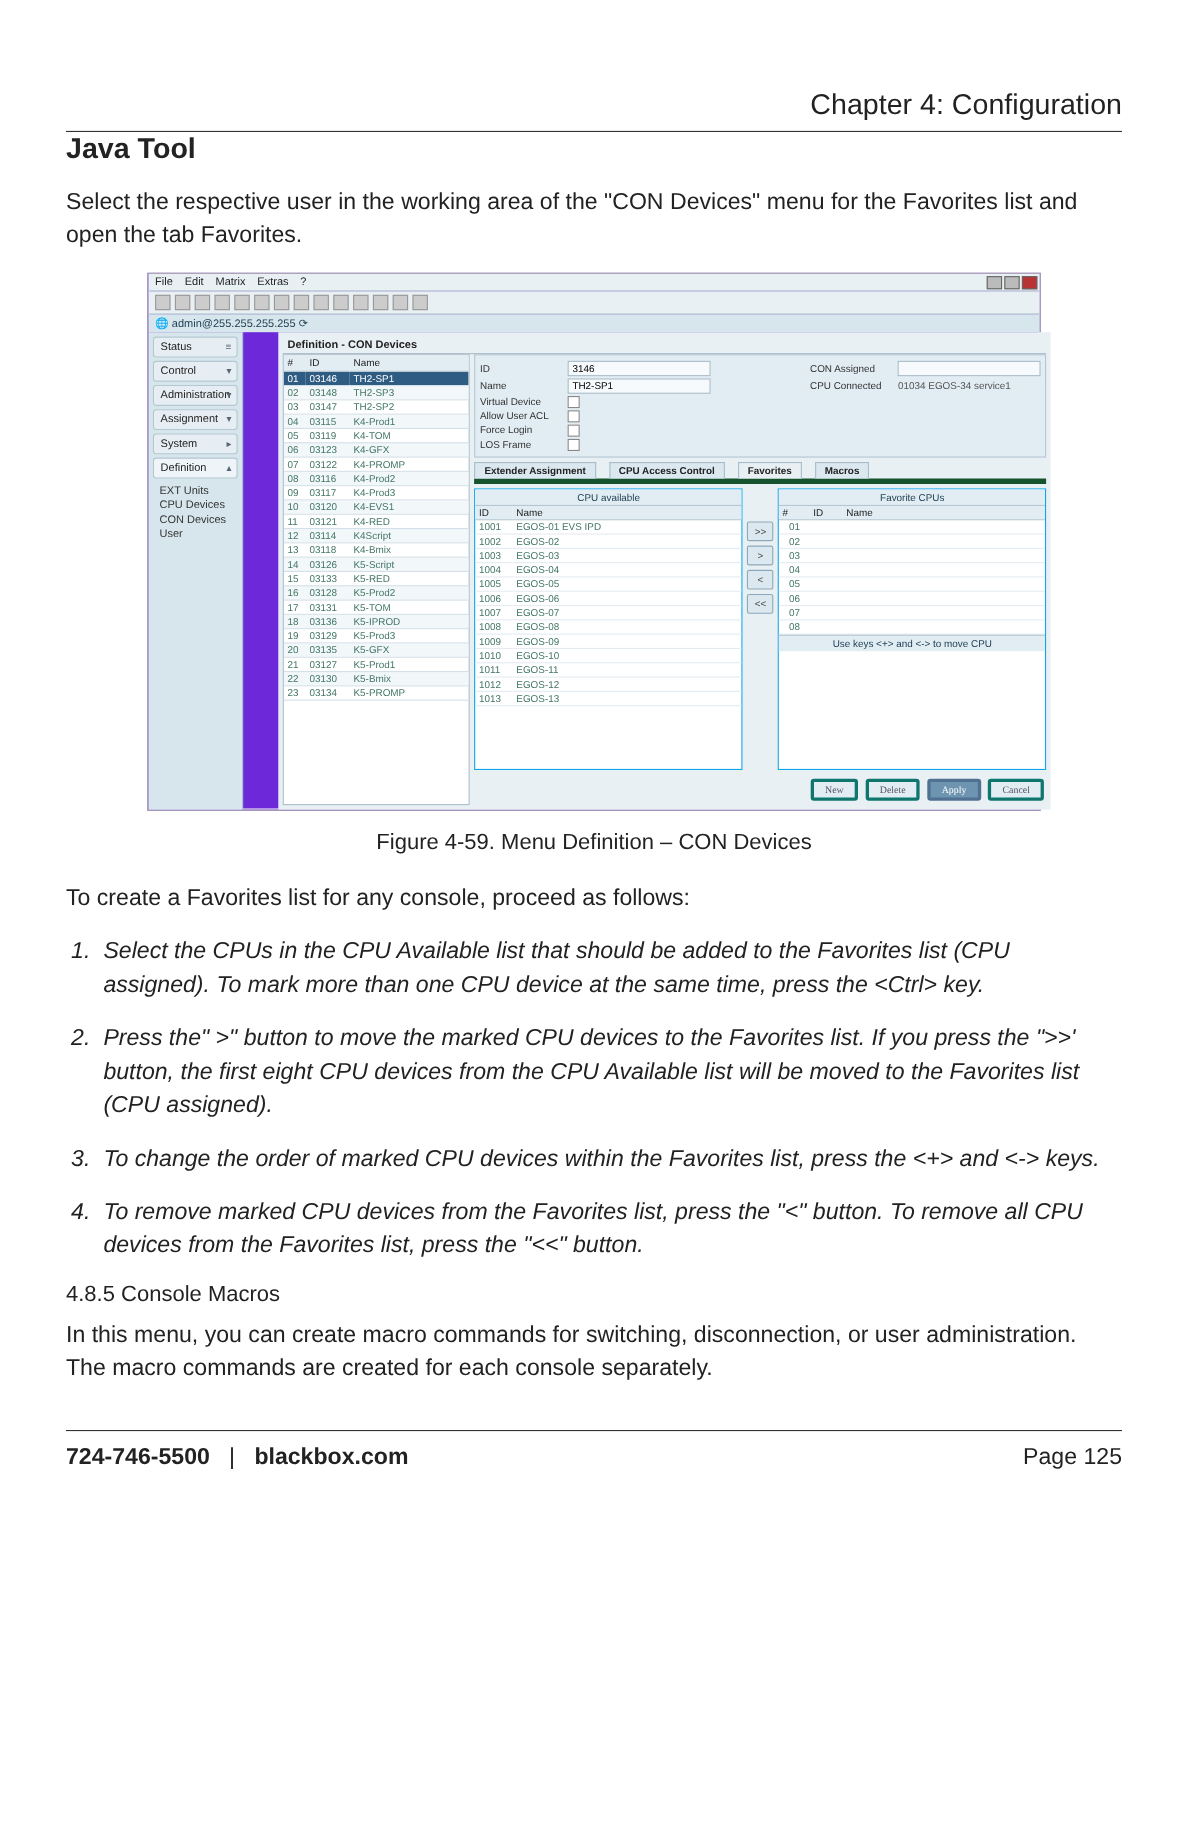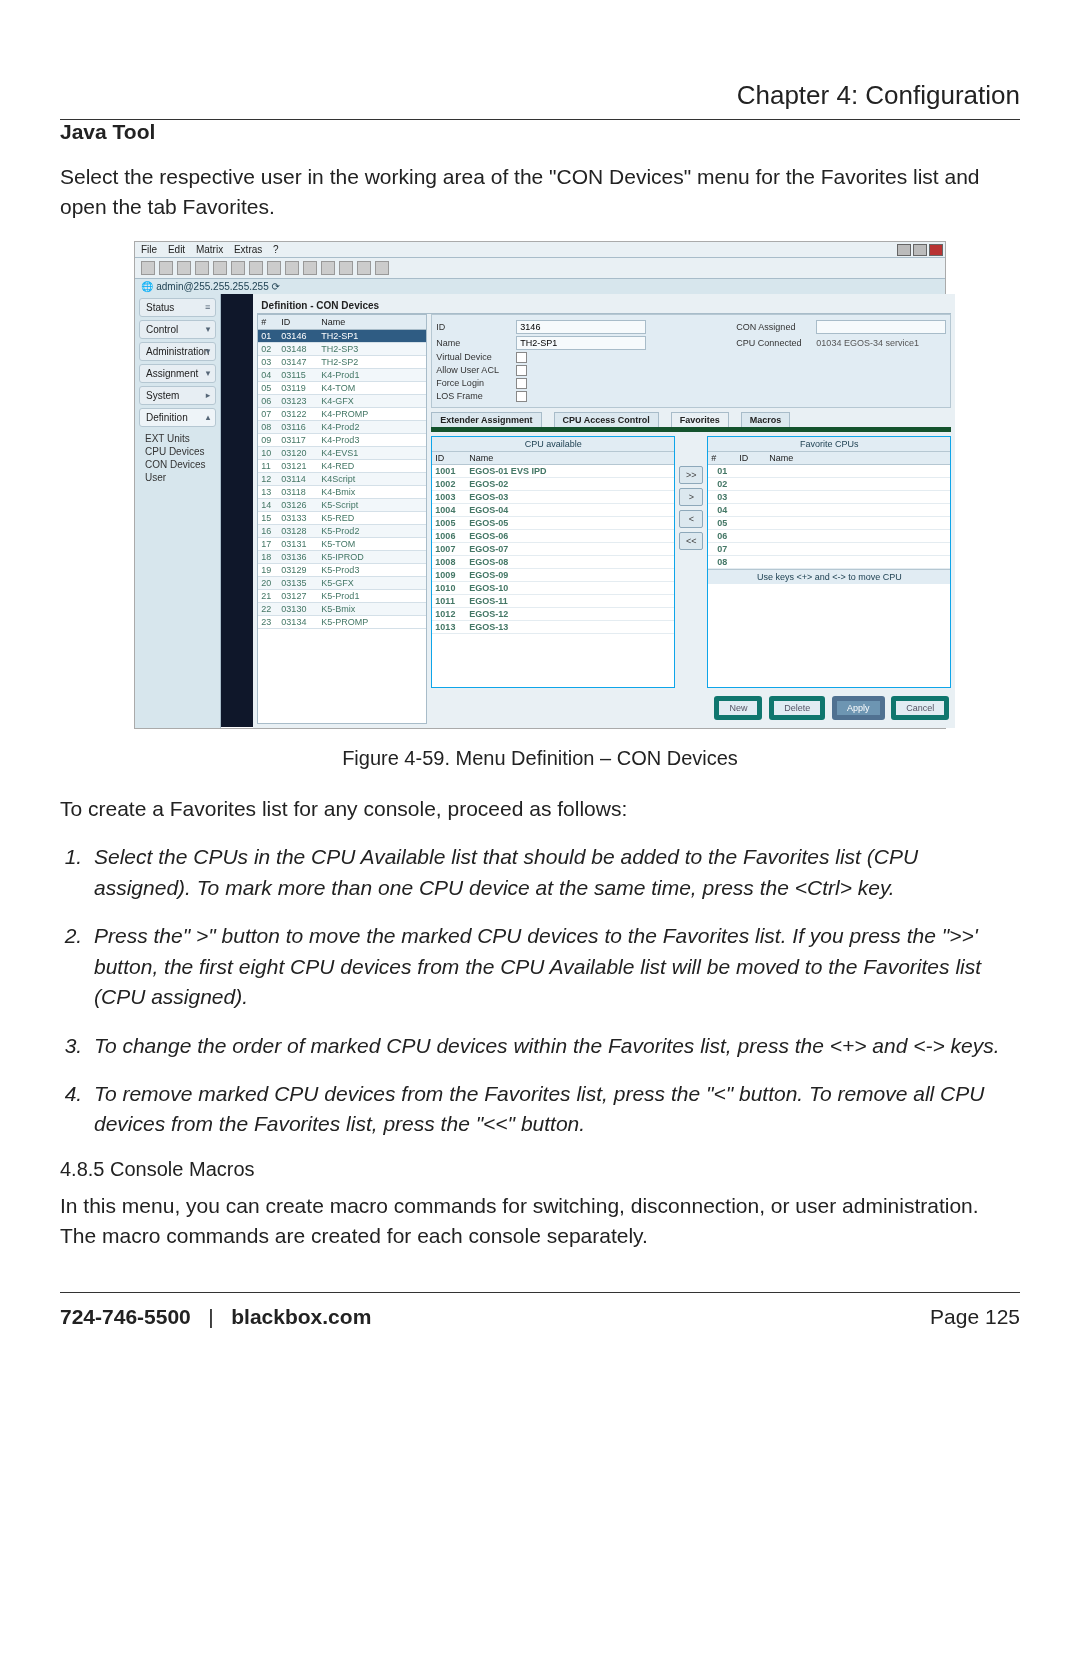--- a/index.html
+++ b/index.html
@@ -6,36 +6,36 @@
   body {
     font-family: "Segoe UI", Arial, sans-serif;
     background: #fff;
     width: 1080px;
     margin: 0 auto;
     padding: 80px 60px 40px 60px;
     color: #222;
   }
 
   .chapter-header { text-align: right; font-size: 26px; padding-bottom: 8px; border-bottom: 1px solid #333; }
-  h3.section-head { font-size: 21px; margin-bottom: 18px; font-weight: 600; }
+  h3.section-head { font-size: 26px; margin-bottom: 18px; font-weight: 600; }
   p.body { font-size: 21px; line-height: 1.45; margin-bottom: 18px; }
   ol.steps { font-size: 21px; line-height: 1.45; padding-left: 28px; }
   ol.steps li { margin-bottom: 18px; padding-left: 6px; font-style: italic; }
   .fig-caption { text-align: center; font-size: 20px; margin: 18px 0 24px; }
   .subsection { font-size: 20px; margin: 14px 0 10px; }
 
   .footer-rule { border-top: 1px solid #333; margin-top: 40px; padding-top: 12px; display: flex; justify-content: space-between; font-size: 21px; }
 
   
   .screenshot {
     width: 812px;
     margin: 12px auto 0 auto;
     border: 1px solid #aaa;
     font-size: 10px;
-    background: #0f172a;
+    background: #6d28d9;
     box-shadow: inset 0 0 0 1px #fff;
   }
   .menubar { background: #e9f0f4; padding: 2px 6px; border-bottom: 1px solid #a8bcc9; font-size: 10px; }
   .menubar span { margin-right: 8px; }
   .toolbar { background: #e9f0f4; padding: 3px 6px; border-bottom: 1px solid #a8bcc9; display:flex; gap:4px; }
   .tb { width: 14px; height: 14px; display:inline-block; background:#ccc; border:1px solid #999; }
   .breadcrumb { background: #d7e6ed; padding: 2px 6px; font-size: 10px; color:#245; }
   .wincontrols { float: right; display: flex; gap: 2px; padding: 2px; }
   .wc { width: 14px; height: 12px; border:1px solid #666; background:#bbb; }
   .wc.close { background:#b83333; }
@@ -69,28 +69,28 @@
 
   .tabs { display:flex; gap:12px; border-bottom:5px solid #14532d;font-weight:bold; }
   .tab { padding:2px 8px; font-size:9px; border:1px solid #a8bcc9; border-bottom:none; background:#dce8ef; }
   .tab.active { background:#e9f0f4; }
 
   .fav-area { display:flex; gap:4px; flex:1; }
   .fav-col { flex:1; background:#fff; border:1px solid #0ea5e9; display:flex; flex-direction:column; }
   .fav-col .hdr { text-align:center; font-size:9px; padding:2px; background:#e1ecf3; color:#245; border-bottom:1px solid #b5c7d2; }
   .fav-col table { width:100%; border-collapse:collapse; font-size:9px; }
   .fav-col th { background:#e1ecf3; border-bottom:1px solid #b5c7d2; padding:1px 3px; text-align:left; font-weight:normal; }
-  .fav-col td { border-bottom:1px solid #e4ecf1; padding:1px 3px; color:#476;font-weight:bold; }
+  .fav-col td { border-bottom:1px solid #e4ecf1; padding:1px 3px; color:#476; }
   .fav-col td.num { width:28px; text-align:center; }
   .fav-btns { width:24px; display:flex; flex-direction:column; gap:4px; justify-content:flex-start; padding-top:30px; }
   .fbtn { height:18px; border:1px solid #8da8ba; background:#dce8ef; font-size:9px; text-align:center; line-height:16px; color:#444; border-radius:2px; }
   .hint { text-align:center; font-size:9px; color:#245; background:#e1ecf3; padding:2px; border-top:1px solid #b5c7d2; }
 
   .action-bar { text-align:right; padding:4px 2px; }
-  .action-bar .btn { display:inline-block; padding:2px 10px; font-size:9px; border:5px solid #0f766e; background:#e1ecf3; color:#556; border-radius:3px; margin-left:4px; }
+  .action-bar .btn { display:inline-block; padding:2px 10px; font-size:9px; border:3px solid #0f766e; background:#e1ecf3; color:#556; border-radius:3px; margin-left:4px;font-family:Liberation Serif, serif; }
   .action-bar .btn.primary { background:#6d95b2; color:#fff; border-color:#507191; }
 </style>
 </head>
 <body>
 
 <div class="chapter-header">Chapter 4: Configuration</div>
 
 <h3 class="section-head">Java Tool</h3>
 
 <p class="body">Select the respective user in the working area of the "CON Devices" menu for the Favorites list and open the tab Favorites.</p>

